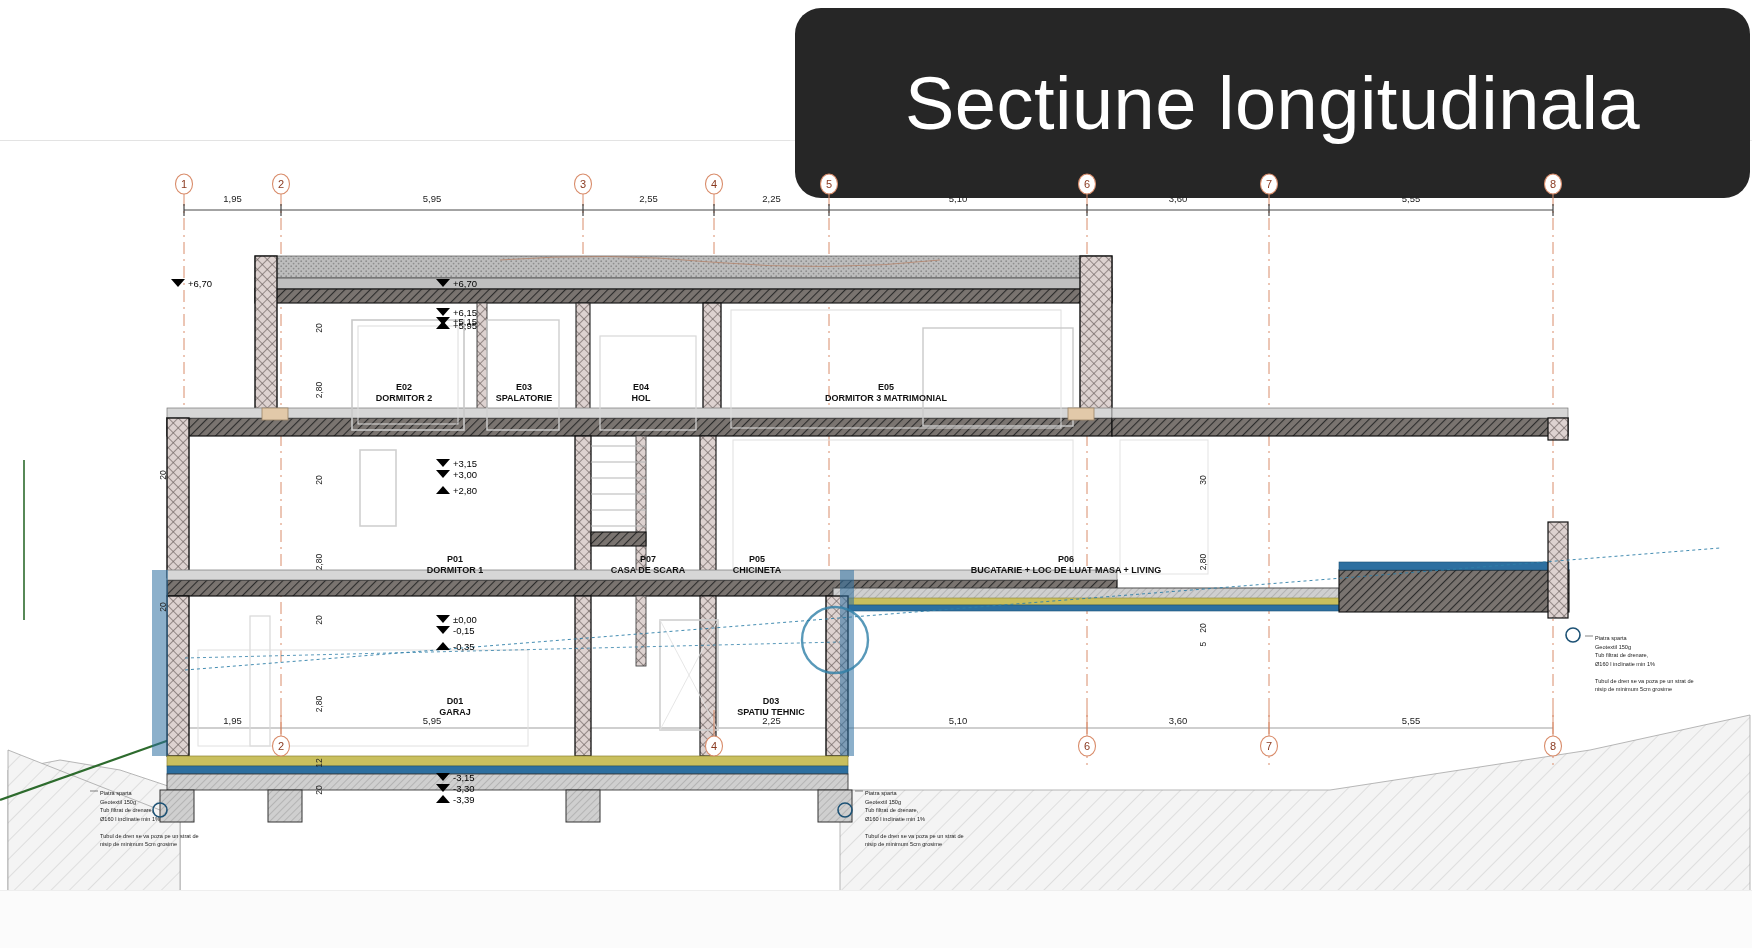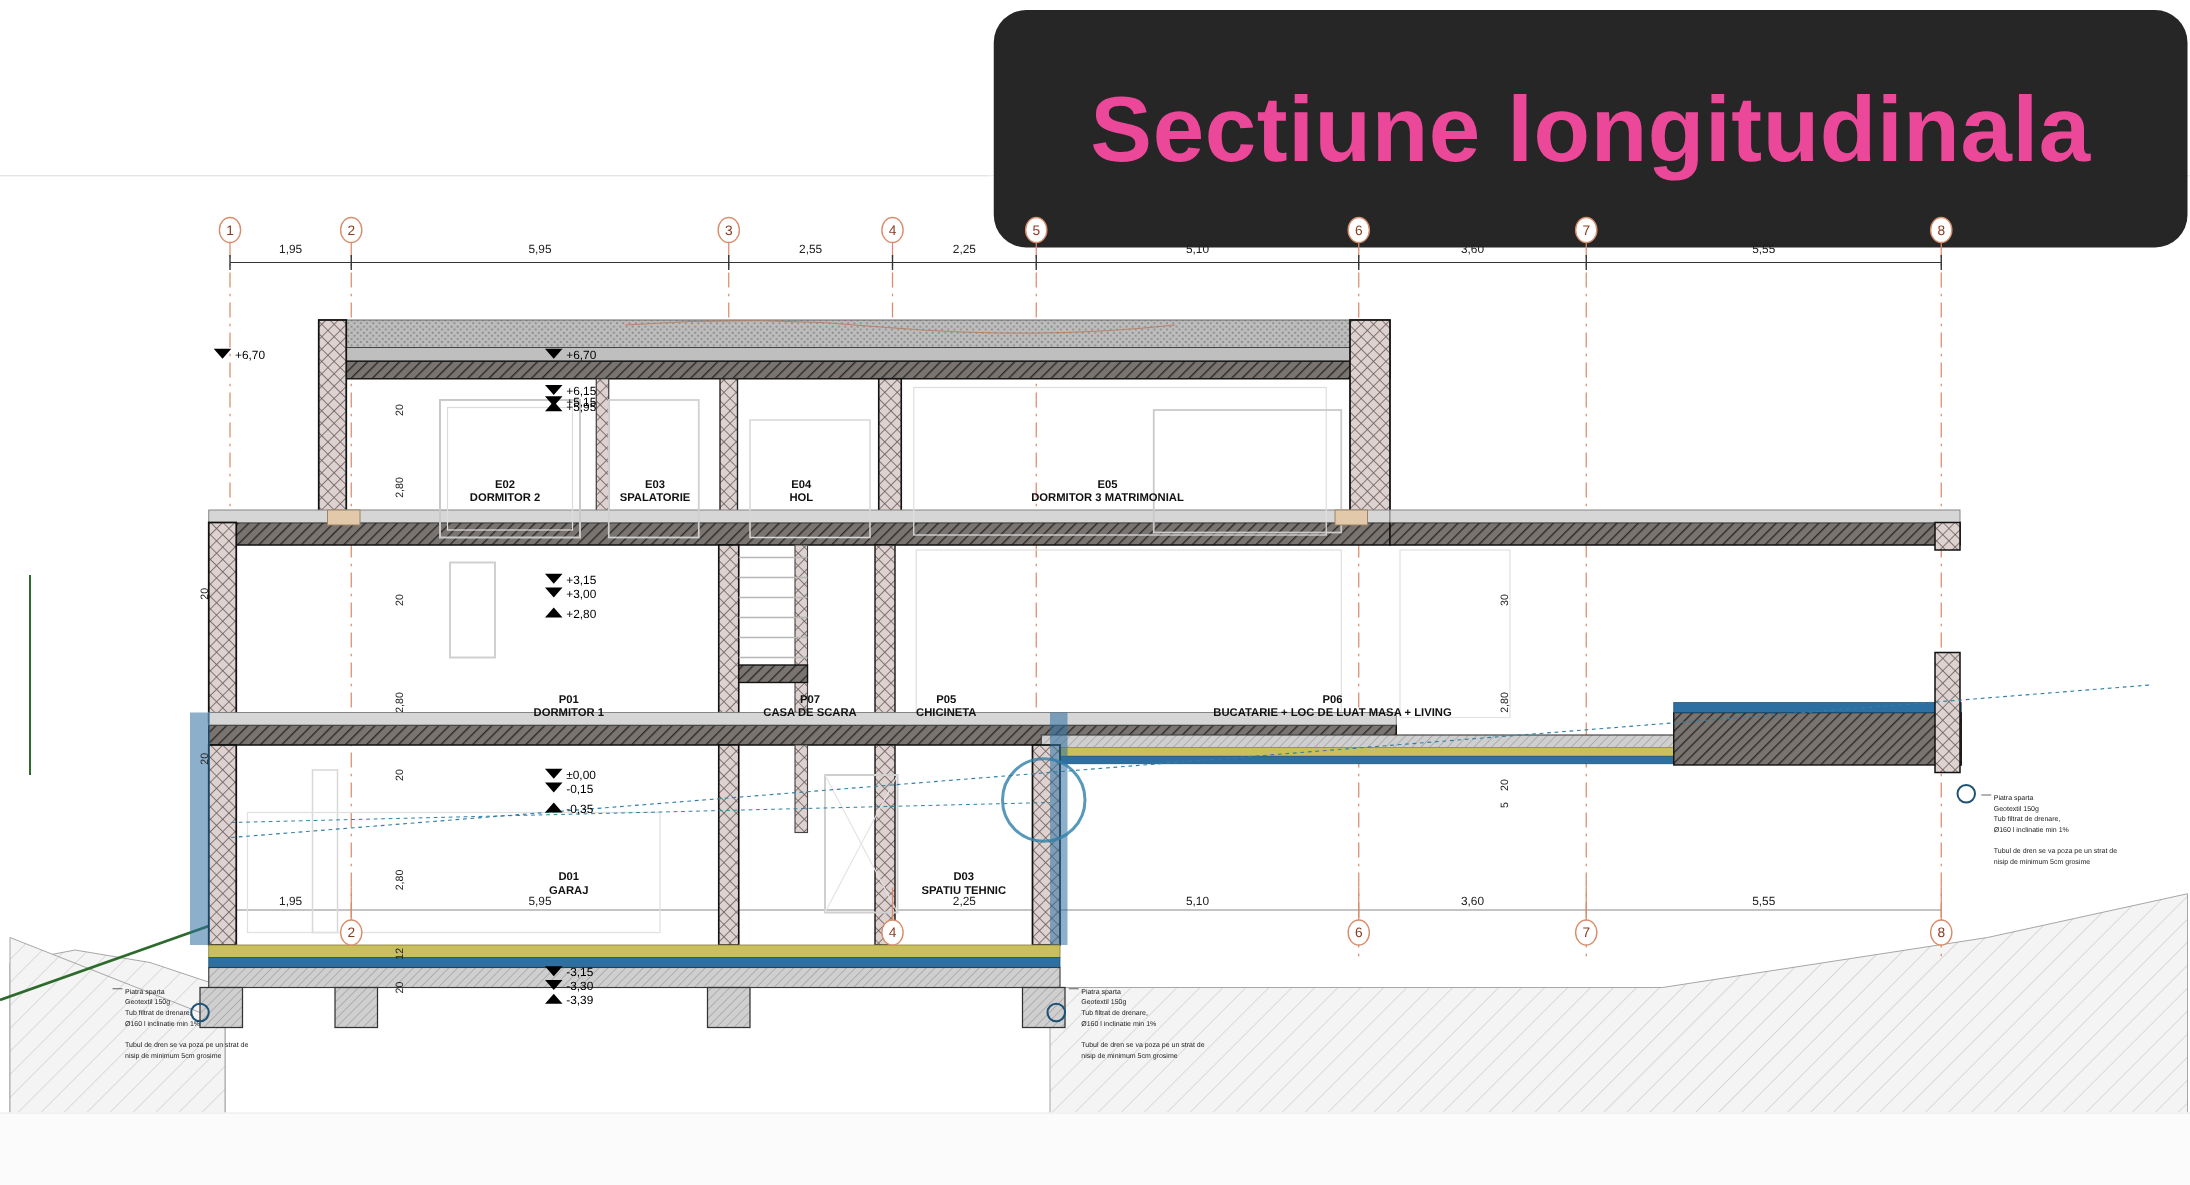--- a/index.html
+++ b/index.html
@@ -10,21 +10,21 @@
   
   .top-rule { position:absolute; left:0; top:140px; width:790px; height:1px; background:#e3e3e3; }
   .top-rule2 { position:absolute; left:0; top:140px; width:1752px; height:1px; background:#ececec; }
 
   
   #title-banner {
     position:absolute; left:795px; top:8px; width:955px; height:190px;
     background:#262626; border-radius:26px 26px 26px 26px;
     display:flex; align-items:center; justify-content:center; overflow:hidden;
   }
-  #title-banner .t { color:#ec4899; font-size:74px; font-weight:700; letter-spacing:.5px;
+  #title-banner .t { color:#ffffff; font-size:74px; font-weight:400; letter-spacing:.5px;
     white-space:nowrap; font-family:"Liberation Sans", sans-serif; }
 
   
   #drawing { position:absolute; left:0; top:150px; width:1752px; height:798px; }
   #drawing svg { display:block; }
 
   
   .bottom-band { position:absolute; left:0; bottom:0; width:1752px; height:58px;
      background:#fbfbfb; border-top:1px solid #eee; }
 </style>

